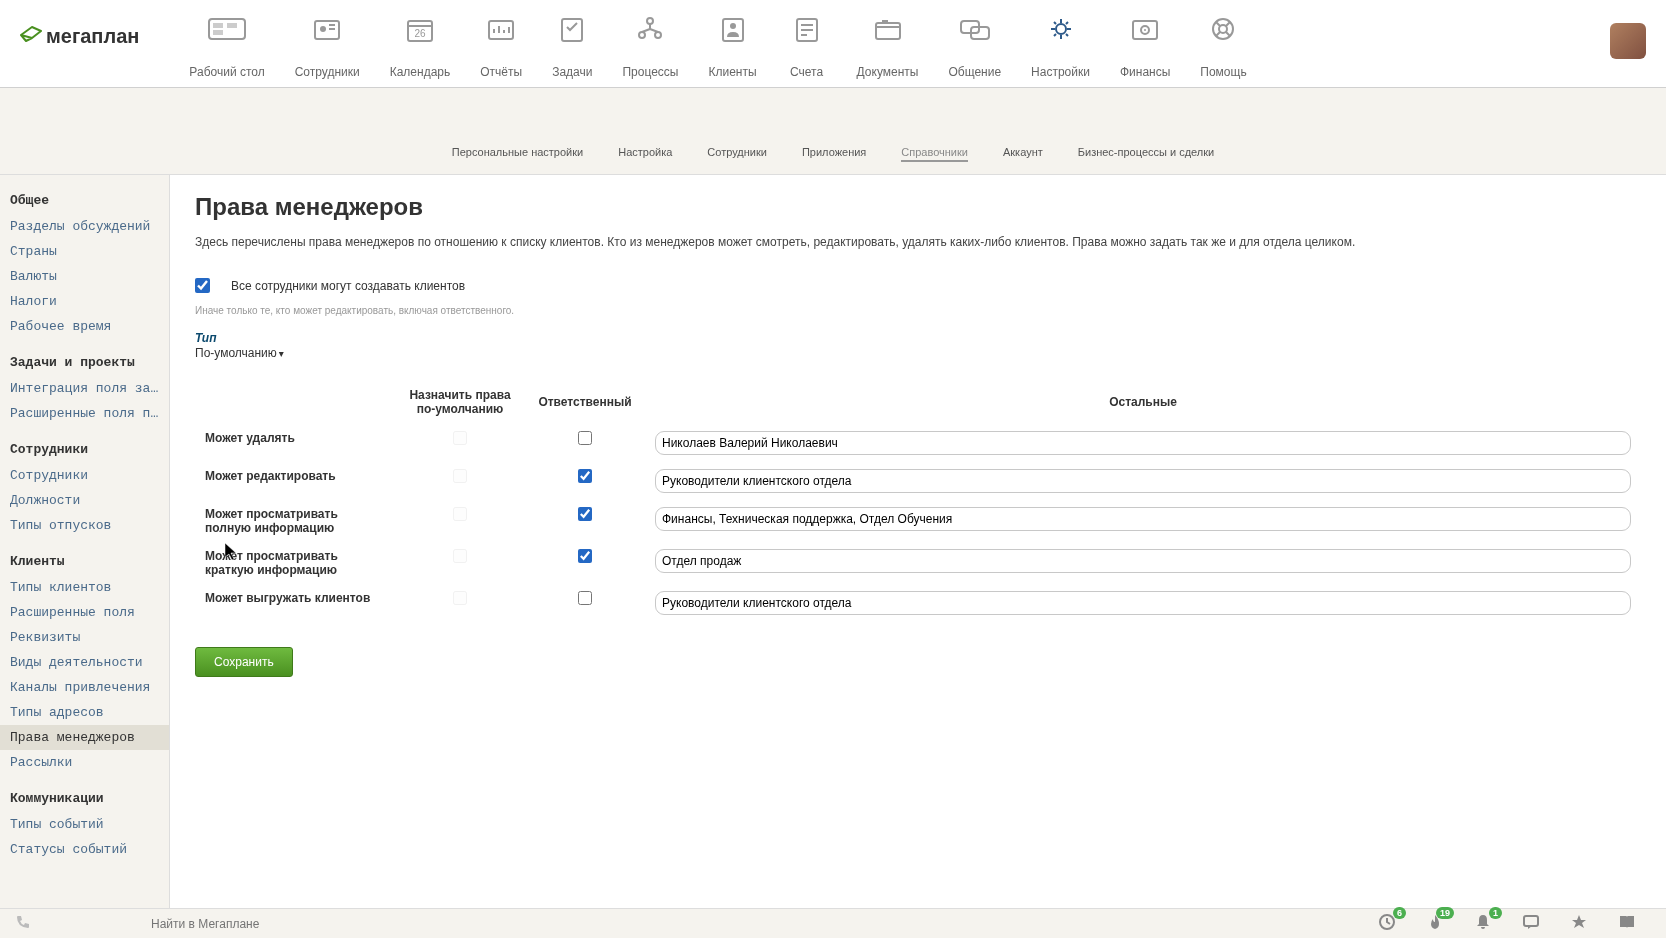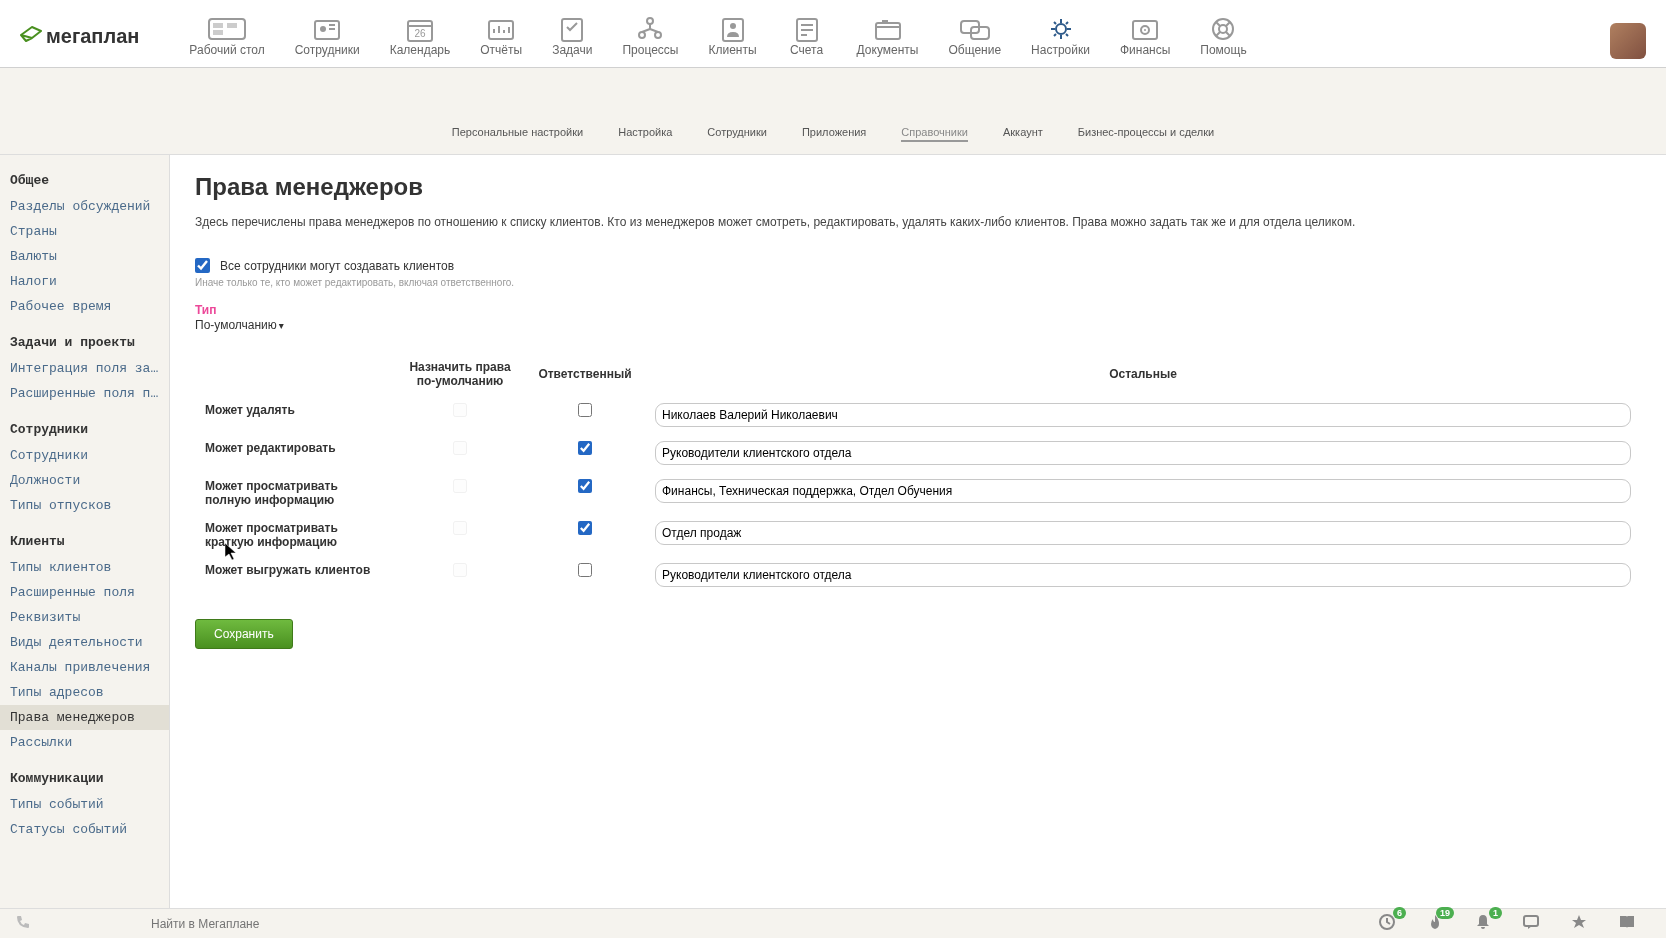--- a/index.html
+++ b/index.html
@@ -4,21 +4,21 @@
 <style>
 * { box-sizing: border-box; margin: 0; padding: 0; }
 body { font-family: Arial, Helvetica, sans-serif; font-size: 13px; color: #333; background: #fff; }
 
 
 .top-nav { display: flex; align-items: flex-start; padding: 15px 20px 8px 20px; border-bottom: 1px solid #d0d0d0; background: #fff; }
 .logo { display: flex; margin-right: 30px; margin-top: 10px; }
 .logo svg { margin-right: 4px; }
 .logo-text { font-size: 20px; font-weight: bold; color: #333; }
 .nav-items { display: flex; gap: 30px; margin-left: 20px; flex: 1; }
-.nav-item { display: flex; flex-direction: column; align-items: center; gap: 0; cursor: pointer; color: #666; font-size: 12px; }
+.nav-item { display: flex; flex-direction: column; align-items: center; gap: 22px; cursor: pointer; color: #666; font-size: 12px; }
 .nav-item.active .nav-icon { color: #2e5a8a; }
 .nav-icon { width: 40px; height: 28px; display: flex; align-items: center; justify-content: center; color: #999; }
 .avatar { width: 36px; height: 36px; border-radius: 6px; background: linear-gradient(135deg, #b08060, #805040); margin-left: auto; margin-top: 8px; }
 
 
 .sub-nav { display: flex; justify-content: center; gap: 35px; background: #f5f3ee; border-bottom: 1px solid #ddd; padding: 12px 0; }
 .sub-nav-item { cursor: pointer; color: #555; font-size: 11px; padding-bottom: 2px; margin-top: 46px; }
 .sub-nav-item.active { color: #888; border-bottom: 2px solid #999; }
 
 
@@ -26,27 +26,27 @@
 .sidebar { width: 170px; background: #f5f3ee; border-right: 1px solid #ddd; overflow-y: auto; padding: 12px 0; }
 .sidebar-group { margin-bottom: 10px; font-family: Liberation Mono, monospace; }
 .sidebar-header { font-weight: bold; font-size: 13px; padding: 6px 10px; color: #333; }
 .sidebar-link { padding: 5px 10px; color: #4a6a8a; cursor: pointer; font-size: 13px; white-space: nowrap; overflow: hidden; text-overflow: ellipsis; }
 .sidebar-link.active { background: #e2dfd5; color: #333; }
 
 
 .main { flex: 1; padding: 18px 25px; overflow: auto; background: #fff; }
 .page-title { font-size: 24px; font-weight: bold; margin-bottom: 12px; }
 .page-desc { font-size: 12px; color: #444; margin-bottom: 27px; line-height: 1.5; }
-.check-row { display: flex; align-items: center; gap: 10px; margin-bottom: 4px; }
+.check-row { display: flex; align-items: center; gap: 21px; margin-bottom: 12px; }
 .check-row input { width: 15px; height: 15px; accent-color: #2468c4; }
 .check-row label { font-size: 12px; }
 .hint { font-size: 10px; color: #999; margin-bottom: 15px; }
 
 .type-block { margin-bottom: 20px; }
-.type-label { font-size: 12px; font-weight: bold; color: #ec4899; }
+.type-label { font-size: 12px; font-weight: bold; color: #0c4a6e; font-style: italic; }
 .type-select { font-size: 12px; color: #333; cursor: pointer; display: inline-flex; align-items: center; gap: 2px; }
 .type-select::after { content: "▾"; font-size: 10px; }
 
 
 .perm-table { width: 100%; border-collapse: collapse; }
 .perm-table th { font-size: 12px; font-weight: bold; text-align: center; padding: 8px 10px; color: #333; }
 .perm-table th:first-child { text-align: left; width: 200px; }
 .perm-table th:nth-child(2) { width: 130px; }
 .perm-table th:nth-child(3) { width: 120px; }
 .perm-table td { padding: 7px 10px; font-size: 12px; vertical-align: top; margin-top: 36px; }

